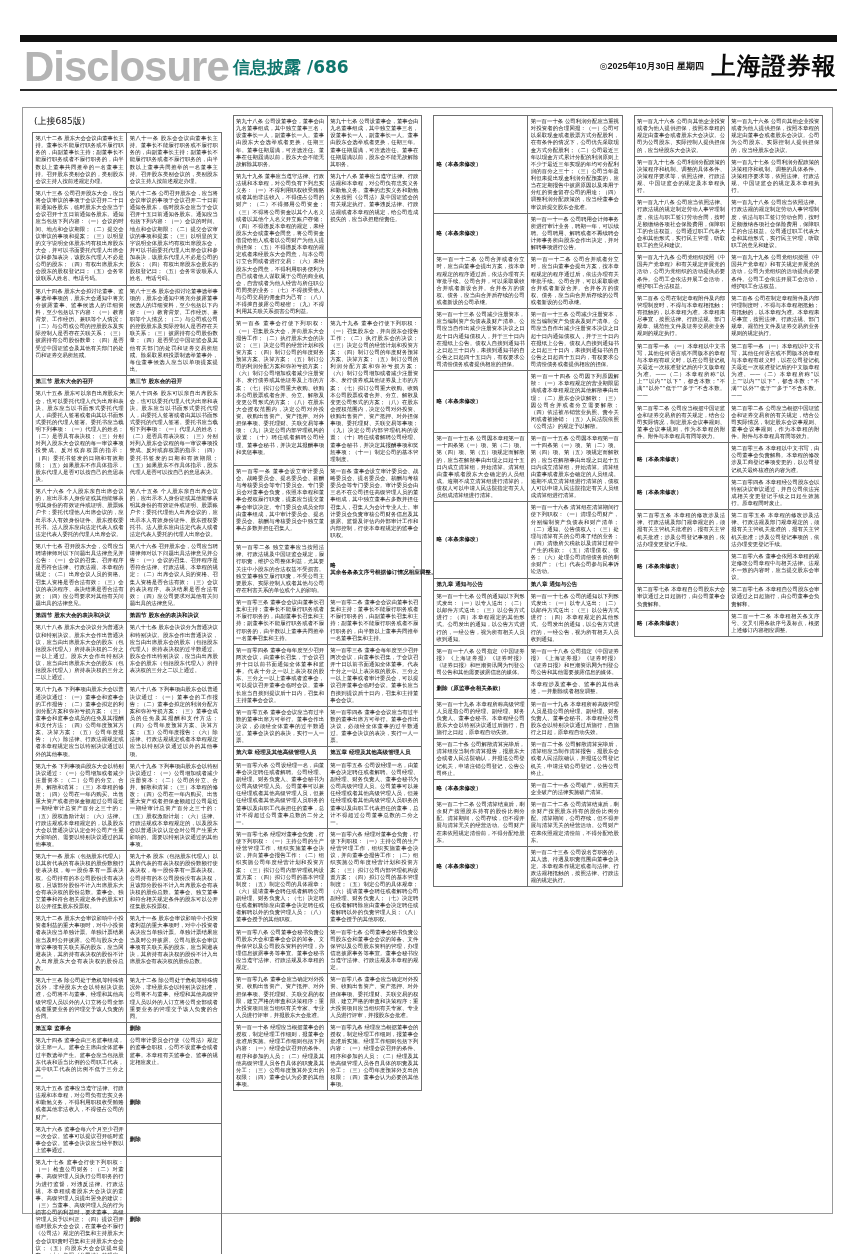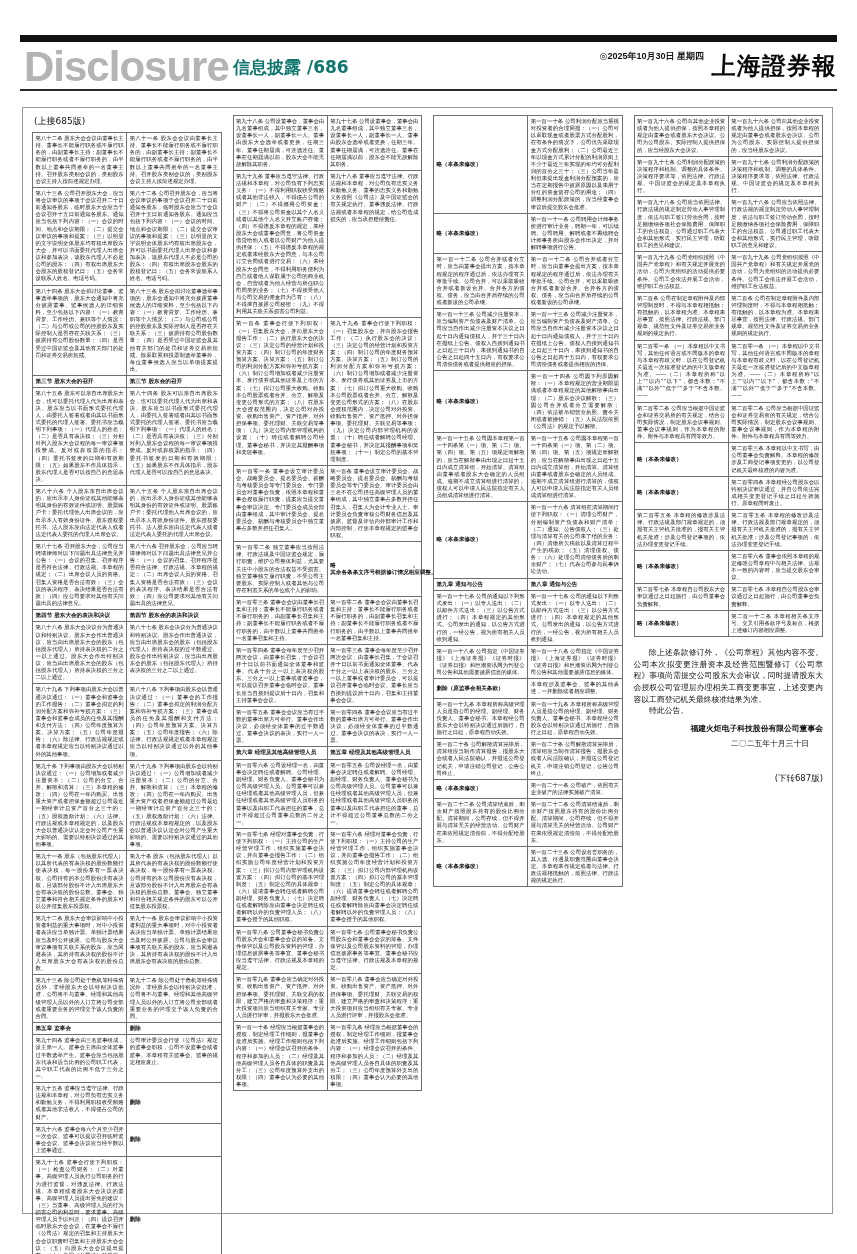--- a/index.html
+++ b/index.html
@@ -4,21 +4,21 @@
 <style>
   html,body{margin:0;padding:0;background:#e8e8e8;}
   .page{position:relative;width:857px;height:1254px;background:#ffffff;margin:0 auto;
         font-family:"Liberation Sans","DejaVu Sans",sans-serif;color:#141414;overflow:hidden;}
   .topbar{position:absolute;left:20px;top:35px;width:817px;height:7px;background:#111;}
   .wordmark{position:absolute;left:24px;top:42px;font-size:42px;font-weight:900;
             color:#b4b4b4;letter-spacing:-1px;transform:scaleY(1.02);transform-origin:left top;
             font-family:"Liberation Sans",sans-serif;}
   .section-title{position:absolute;left:233px;top:56px;font-size:17px;font-weight:bold;color:#0f766e;
                  font-family:"DejaVu Sans",sans-serif;}
-  .mast{position:absolute;right:20px;top:50px;display:flex;align-items:flex-start;gap:8px;}
+  .mast{position:absolute;right:20px;top:50px;display:flex;align-items:center;gap:8px;}
   .dateline{font-size:9px;font-weight:bold;color:#111;}
   .masthead{font-size:24px;font-weight:bold;color:#0a0a0a;font-family:"DejaVu Serif","Liberation Serif",serif;
             letter-spacing:1px;transform:skewX(-3deg);}
   .rule{position:absolute;left:20px;top:89px;width:817px;height:2px;background:#2a2a2a;}
   .bodybox{position:absolute;left:22px;top:107px;width:811px;height:1107px;border:1px solid #9a9a9a;
            box-sizing:border-box;padding:7px 9px;display:flex;gap:11px;background:#fff;}
   .col{flex:1;min-width:0;}
   .cont-note{font-size:9px;color:#111;margin:0 0 4px 2px;font-family:"DejaVu Sans",sans-serif;}
   table.amend{width:100%;border-collapse:collapse;table-layout:fixed;}
   table.amend td{border:0.5px solid #6f6f6f;width:50%;padding:2px 2.5px;font-size:5.4px;line-height:1.32;
@@ -323,23 +323,16 @@
             <tr>
               <td>第二百零七条 本章程自公司股东大会审议通过之日起施行，由公司董事会负责解释。</td>
               <td>第二百零七条 本章程自公司股东会审议通过之日起施行，由公司董事会负责解释。</td>
             </tr>
             <tr>
               <td class="lbl">略（本条未修改）</td>
               <td>第二百一十二条 本章程相关条文序号、交叉引用条款序号及标点，根据上述修订内容相应调整。</td>
             </tr>
           </tbody>
         </table>
-      <div class="announce">
-        <p>除上述条款修订外，《公司章程》其他内容不变。公司本次拟变更注册资本及经营范围暨修订《公司章程》事项尚需提交公司股东大会审议，同时提请股东大会授权公司管理层办理相关工商变更事宜，上述变更内容以工商登记机关最终核准结果为准。</p>
-        <p>特此公告。</p>
-        <div class="signer">福建火炬电子科技股份有限公司董事会</div>
-        <div class="sigdate">二〇二五年十月三十日</div>
-        <div class="turn">(下转687版)</div>
-      </div>
     </div>
 
   </div>
 </div>
 
 </body></html>

